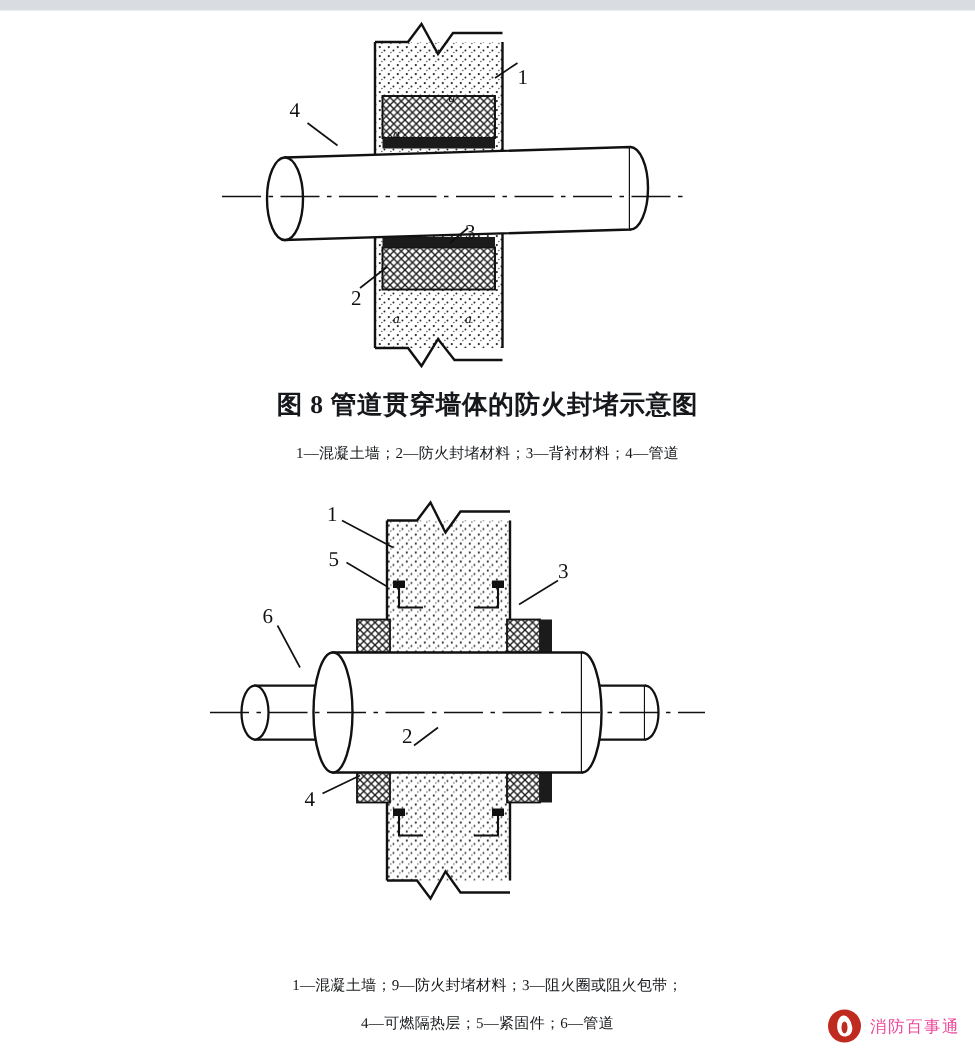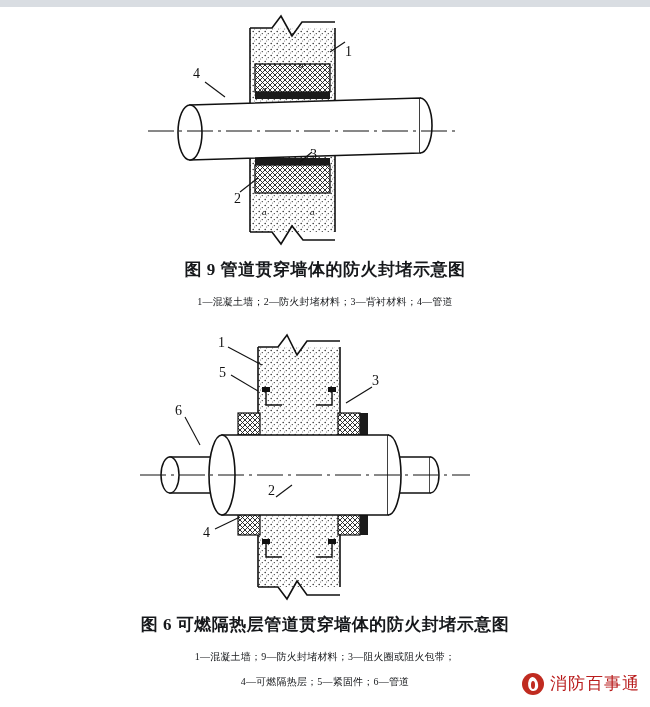--- a/index.html
+++ b/index.html
@@ -82,22 +82,22 @@
   .wm-logo::after {
     content: "";
     position: absolute;
     left: 9px; top: 8px;
     width: 4px; height: 8px;
     background: #c02b20;
     border-radius: 50%;
   }
   .wm-text {
     font-family: "Liberation Serif", serif;
-    font-size: 17px;
-    color: #b91c1c;
+    font-size: 11px;
+    color: #ec4899;
     letter-spacing: 1px;
   }
 </style>
 </head>
 <body>
 
 <div class="page">
 
   <div class="topbar"></div>
 
@@ -158,21 +158,21 @@
       <path d="M205,82 L225,97"></path>
     </g>
     <g font-family="Liberation Serif, serif" font-size="14" fill="#111">
       <text x="345" y="56">1</text>
       <text x="234" y="203">2</text>
       <text x="310" y="159">3</text>
       <text x="193" y="78">4</text>
     </g>
   </svg>
 
-  <div class="cap cap-title fig5-title">图 9   管道贯穿墙体的防火封堵示意图</div>
+  <div class="cap cap-title fig5-title">图 8   管道贯穿墙体的防火封堵示意图</div>
   <div class="cap cap-legend fig5-legend">1—混凝土墙；2—防火封堵材料；3—背衬材料；4—管道</div>
 
   <svg class="fig-svg" style="top:325px;" width="650" height="285" viewBox="0 0 650 285">
     <defs>
       <pattern id="dots6" width="6" height="6" patternUnits="userSpaceOnUse">
         <rect width="6" height="6" fill="#ffffff"></rect>
         <circle cx="1.2" cy="1.4" r="0.75" fill="#2b2b2b"></circle>
         <circle cx="4.3" cy="3.6" r="0.65" fill="#2b2b2b"></circle>
         <circle cx="2.6" cy="5.0" r="0.5" fill="#555"></circle>
       </pattern>
@@ -239,21 +239,20 @@
     <g font-family="Liberation Serif, serif" font-size="14" fill="#111">
       <text x="218" y="22">1</text>
       <text x="219" y="52">5</text>
       <text x="372" y="60">3</text>
       <text x="175" y="90">6</text>
       <text x="268" y="170">2</text>
       <text x="203" y="212">4</text>
     </g>
   </svg>
 
-  <div class="cap cap-title fig6-title">图 6   可燃隔热层管道贯穿墙体的防火封堵示意图</div>
   <div class="cap cap-legend fig6-legend1">1—混凝土墙；9—防火封堵材料；3—阻火圈或阻火包带；</div>
   <div class="cap cap-legend fig6-legend2">4—可燃隔热层；5—紧固件；6—管道</div>
 
   <div class="watermark">
     <div class="wm-logo"></div>
     <div class="wm-text">消防百事通</div>
   </div>
 
 </div>
 

